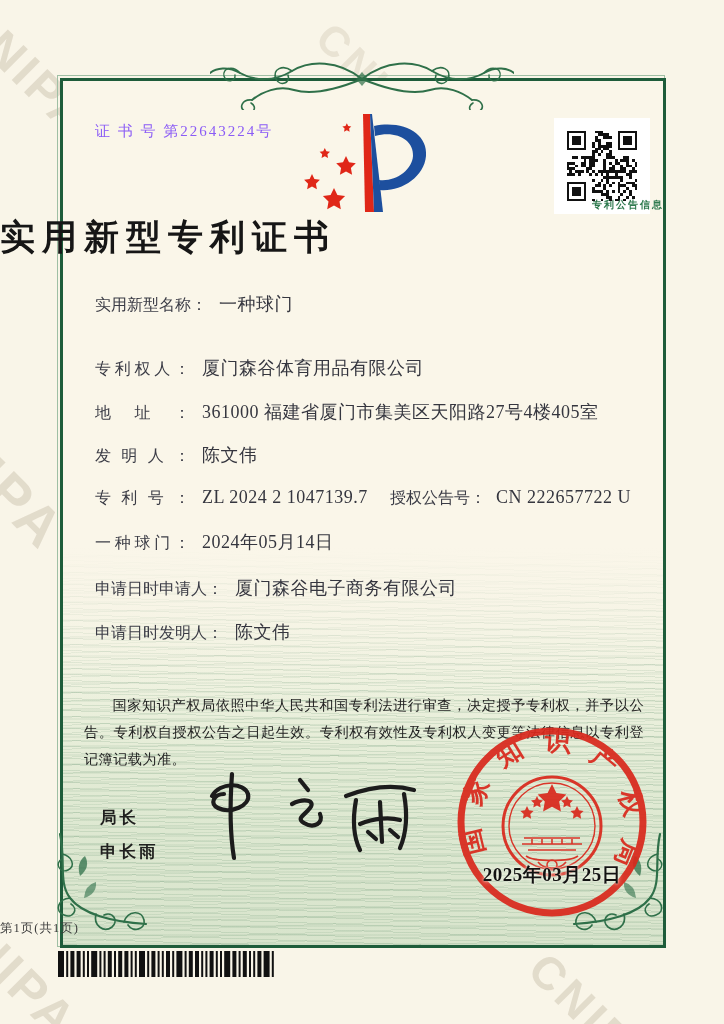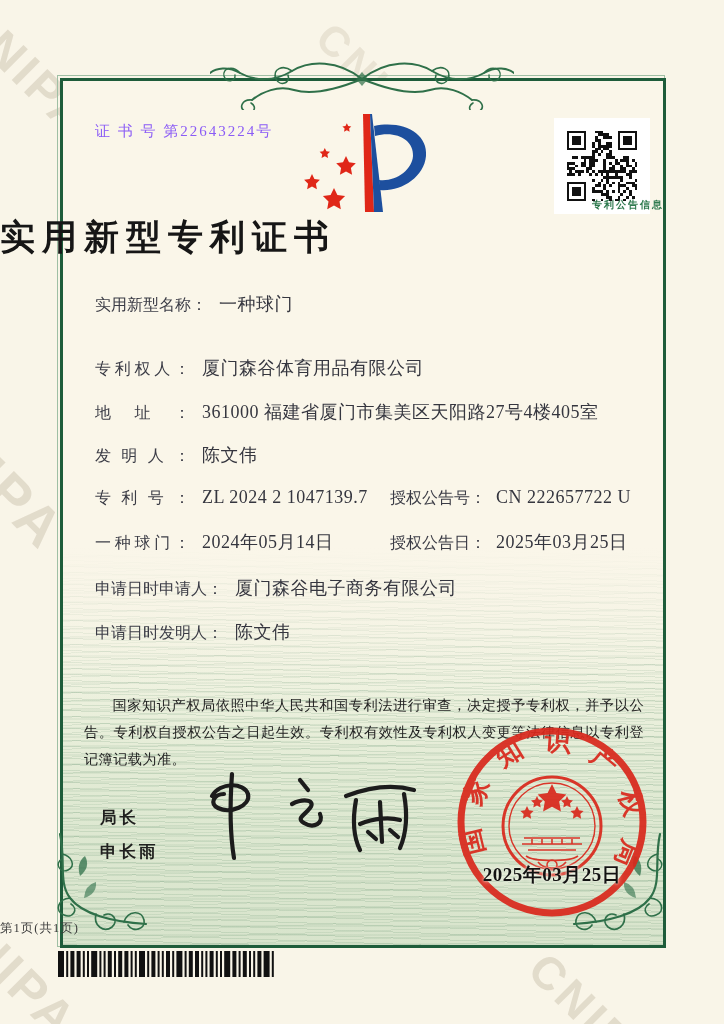--- a/index.html
+++ b/index.html
@@ -363,24 +363,20 @@
   <span class="flabel">专利号：</span>
   <span class="fvalue">ZL 2024 2 1047139.7</span>
   <span class="col2">
     <span class="flabel r">授权公告号：</span>
     <span class="fvalue">CN 222657722 U</span>
   </span>
 </div>
 <div class="row" style="top:530px;width:560px;">
   <span class="flabel">一种球门：</span>
   <span class="fvalue">2024年05月14日</span>
-  <span class="col2">
-    <span class="flabel r">授权公告日：</span>
-    <span class="fvalue">2025年03月25日</span>
-  </span>
 </div>
 <div class="row" style="top:576px;">
   <span class="flabel">申请日时申请人：</span>
   <span class="fvalue">厦门森谷电子商务有限公司</span>
 </div>
 <div class="row" style="top:620px;">
   <span class="flabel">申请日时发明人：</span>
   <span class="fvalue">陈文伟</span>
 </div>
 

